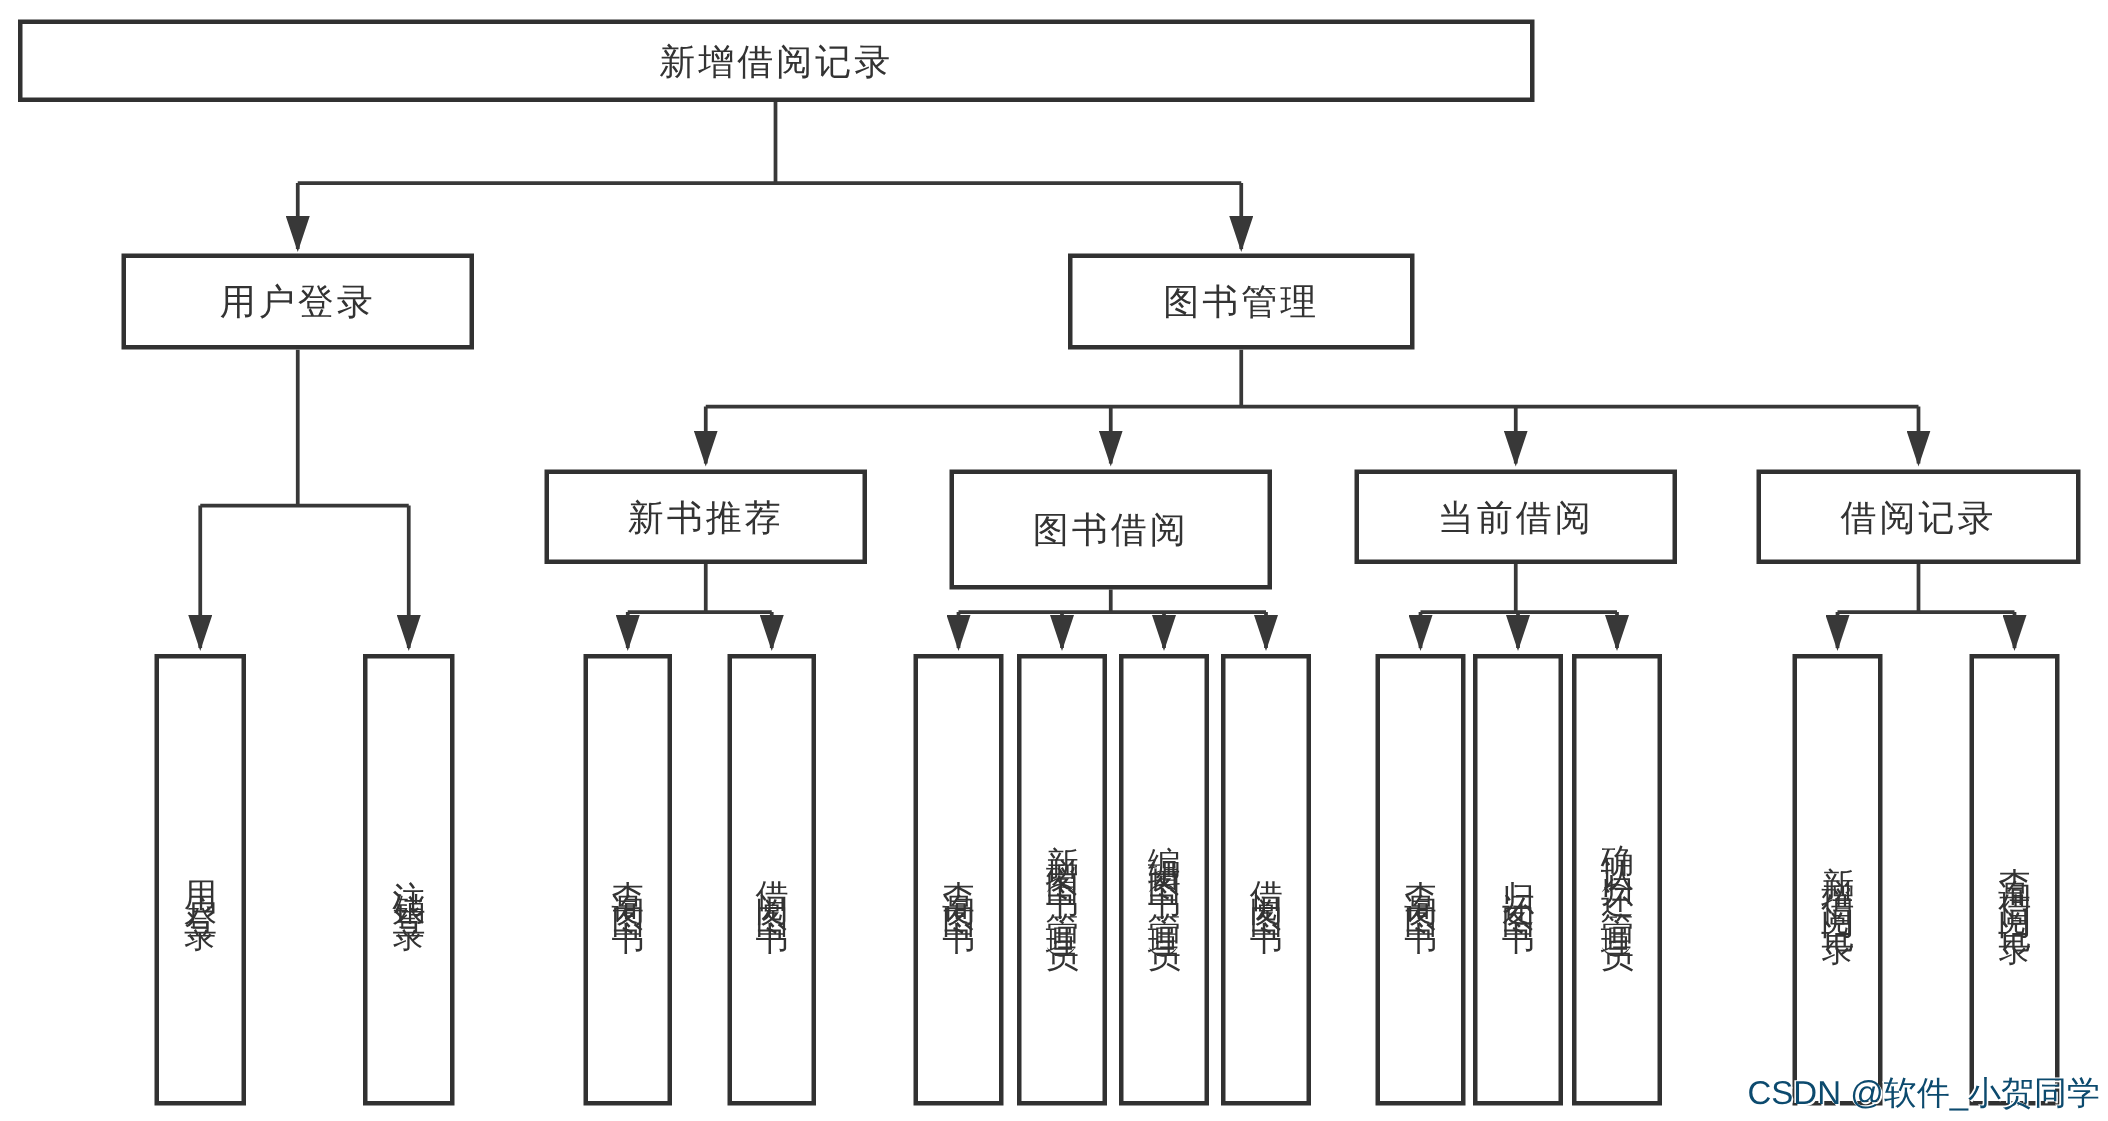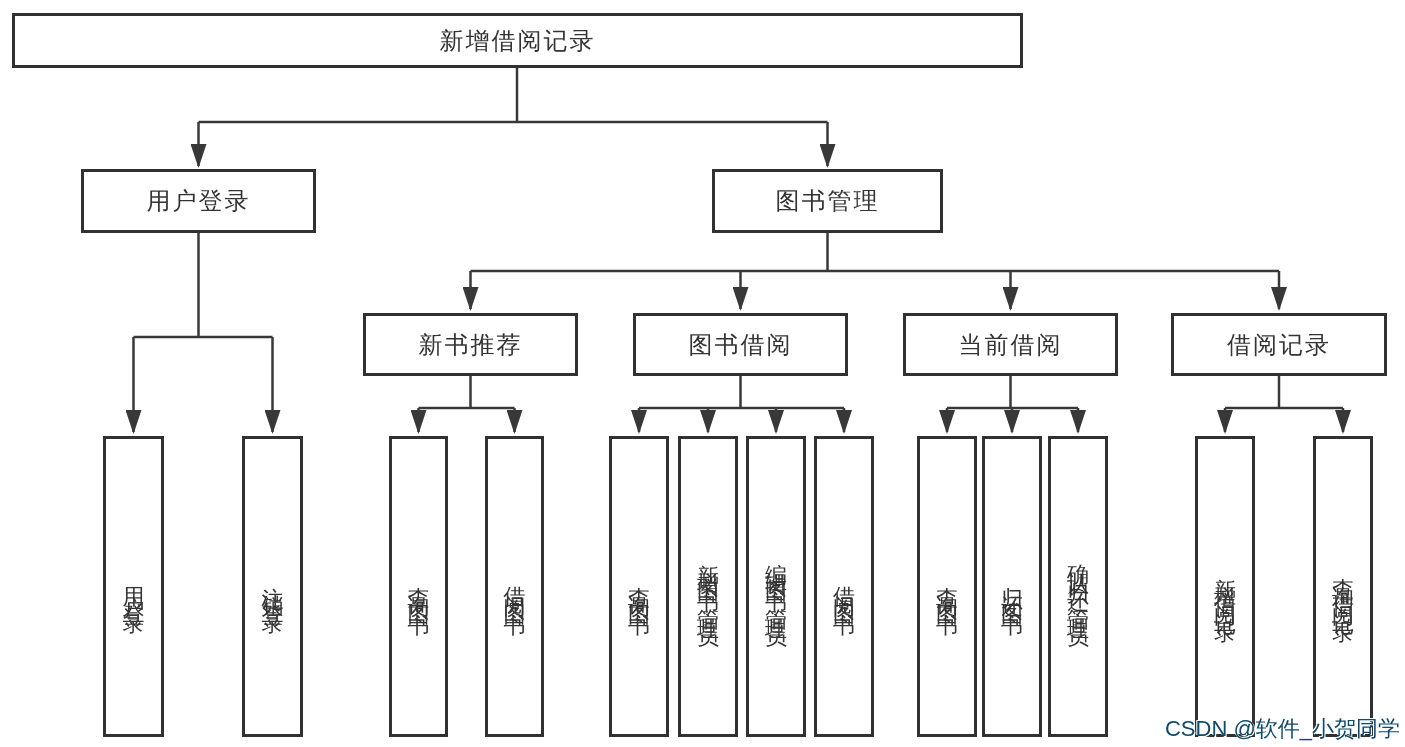--- a/index.html
+++ b/index.html
@@ -114,21 +114,21 @@
   <div class="box" style="left:81px; top:169px; width:235px; height:64px;">
     <span class="hlabel">用户登录</span>
   </div>
   <div class="box" style="left:363px; top:313px; width:215px; height:63px;">
     <span class="hlabel">新书推荐</span>
   </div>
 
   <div class="box" style="left:712px; top:169px; width:231px; height:64px;">
     <span class="hlabel">图书管理</span>
   </div>
-  <div class="box" style="left:633px; top:313px; width:215px; height:63px;">
+  <div class="box" style="left:633px; top:313px; width:215px; height:80px;">
     <span class="hlabel">图书借阅</span>
   </div>
   <div class="box" style="left:903px; top:313px; width:215px; height:63px;font-family:Liberation Serif, serif;">
     <span class="hlabel">当前借阅</span>
   </div>
   <div class="box" style="left:1171px; top:313px; width:216px; height:63px;">
     <span class="hlabel">借阅记录</span>
   </div>
 
   <div class="box" style="left:103px; top:436px; width:61px; height:301px;">

